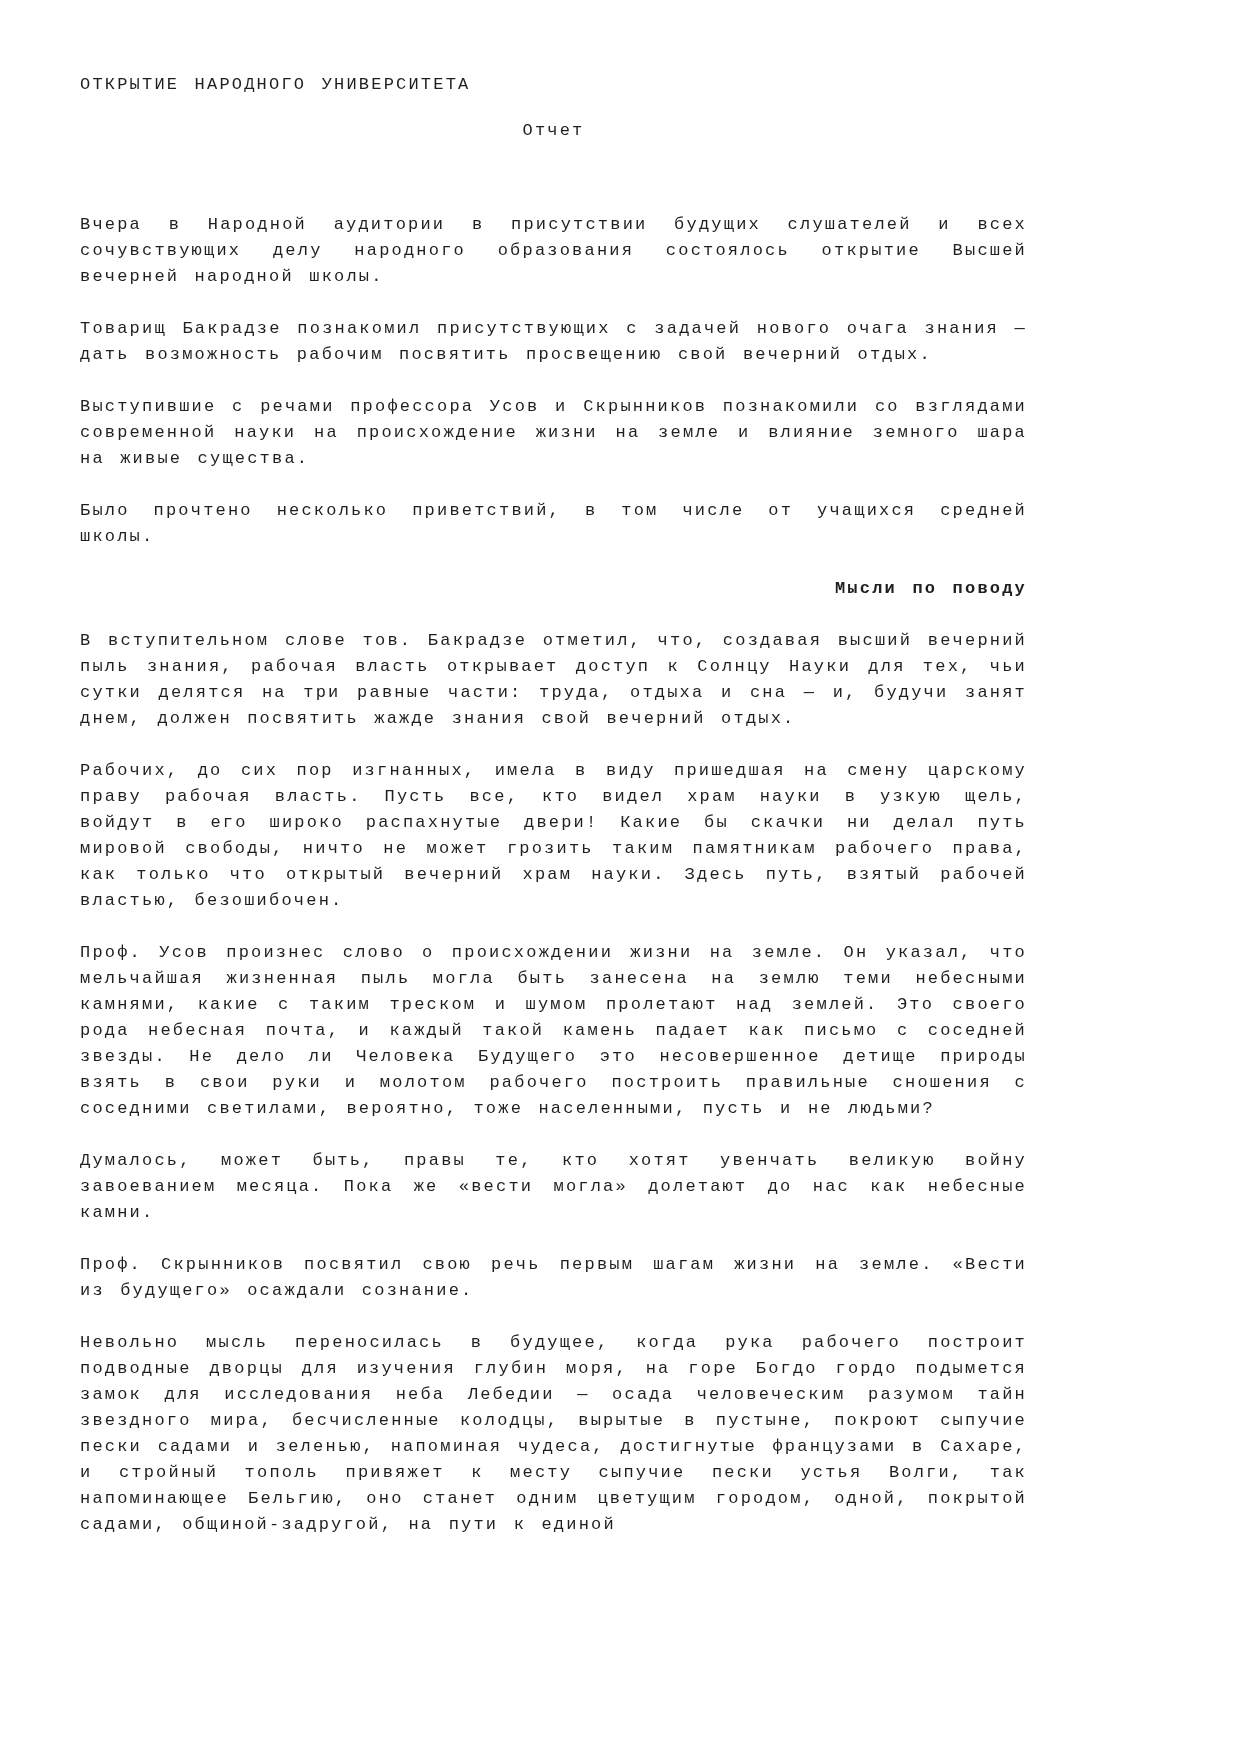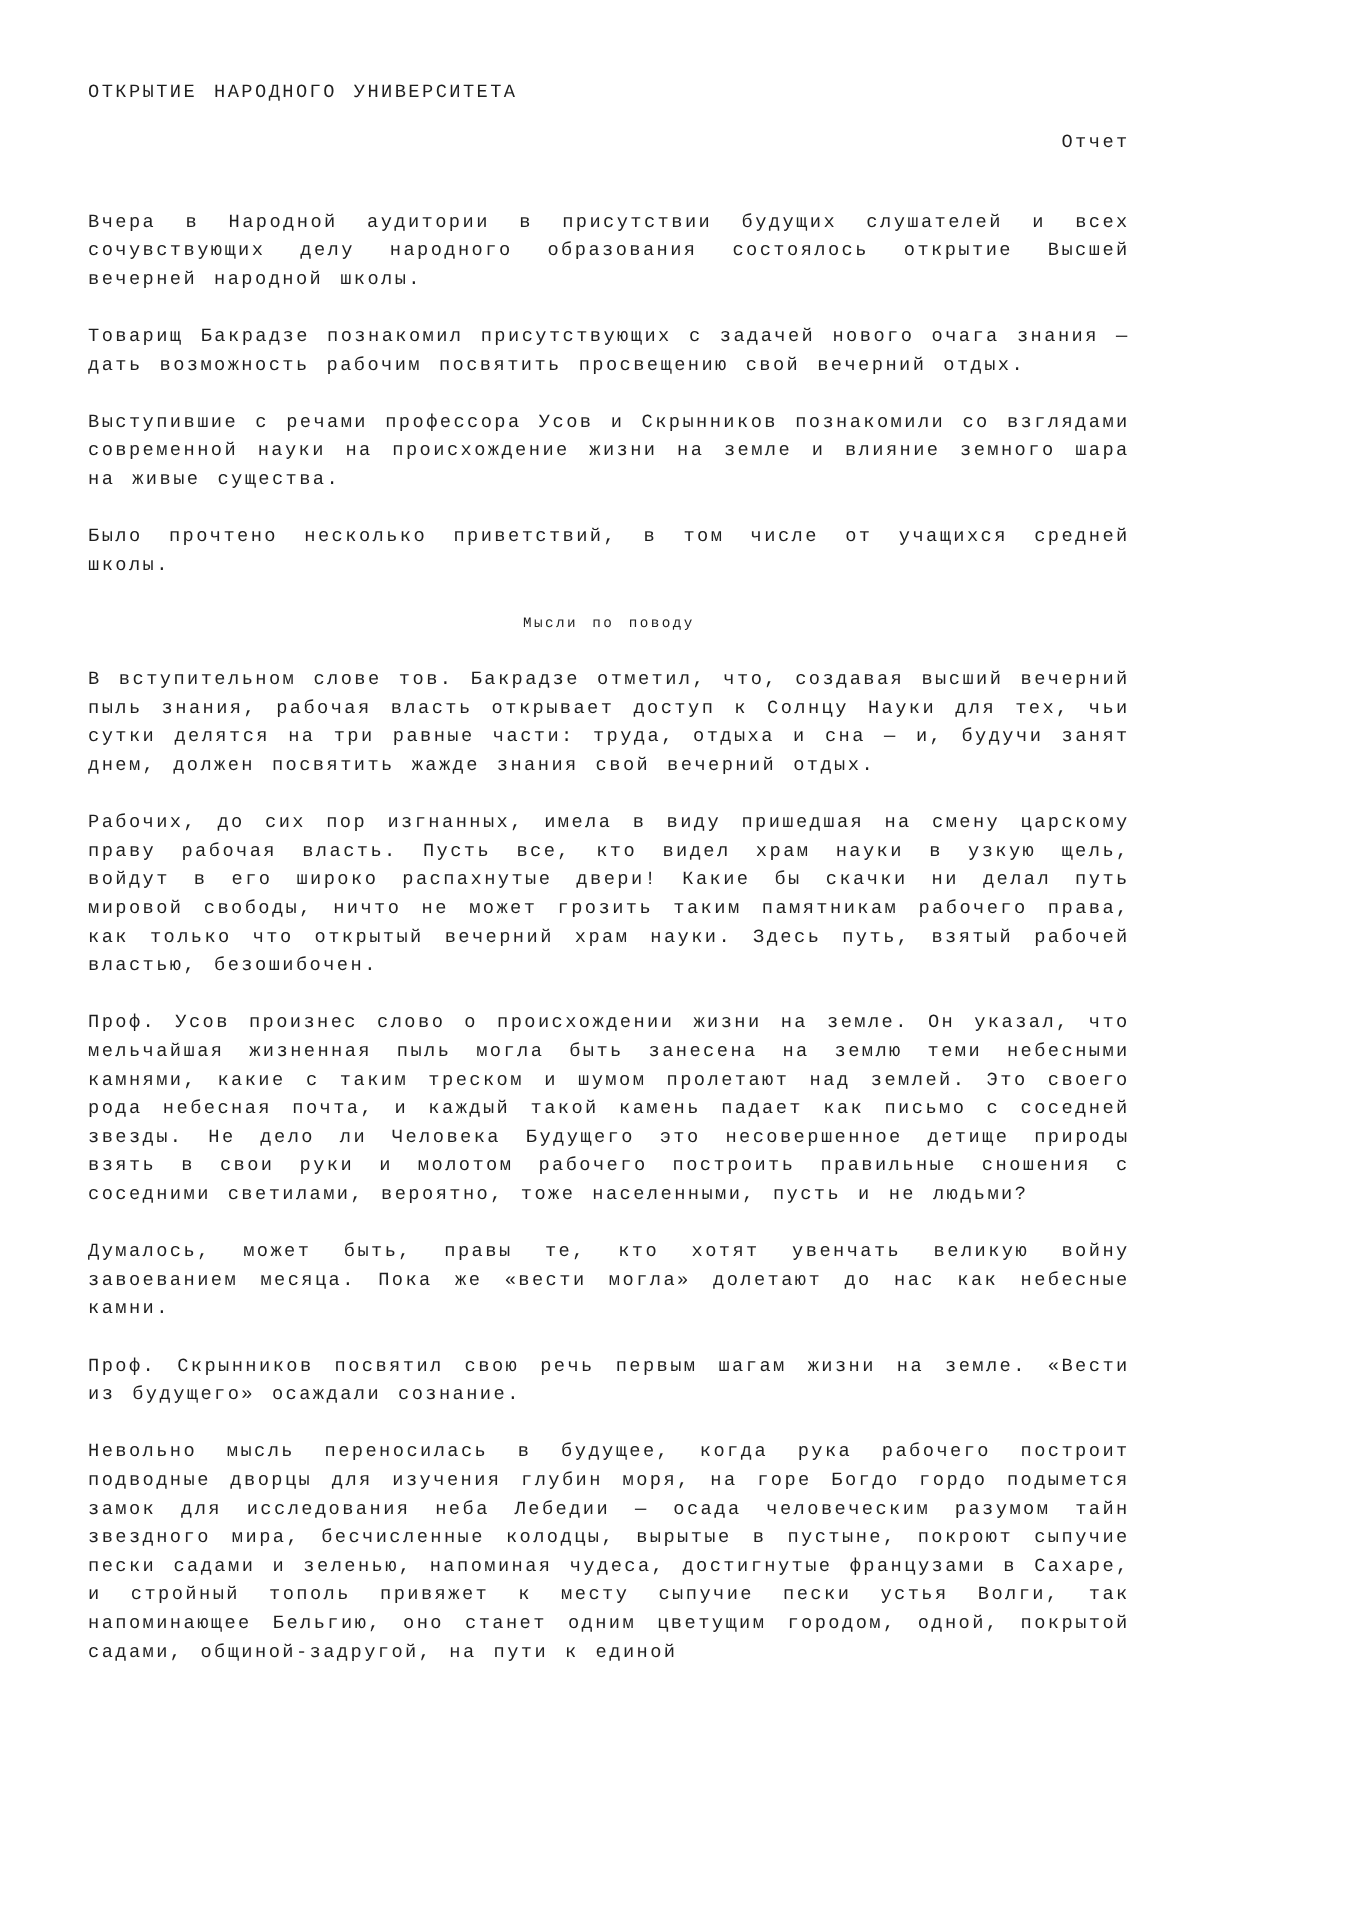--- a/index.html
+++ b/index.html
@@ -22,28 +22,28 @@
     letter-spacing: 2.2px;
     word-spacing: 3px;
   }
   .doc-title {
     font-size: 17px;
     font-weight: normal;
     margin: 0 0 20px 0;
     text-align: left;
   }
   .doc-subtitle {
-    margin: 0 0 46px 0;
-    text-align: right;
+    margin: 0 0 68px 0;
+    text-align: center;
   }
   .section-heading {
-    font-size: 13px;
-    font-weight: normal;
+    font-size: 17px;
+    font-weight: bold;
     margin: 0 0 26px 0;
-    text-align: center;
+    text-align: right;
   }
   p.para {
     margin: 5px 0 26px 0;
     text-align: justify;
   }
   p.para:after {
     
     content: "";
   }
 </style>

